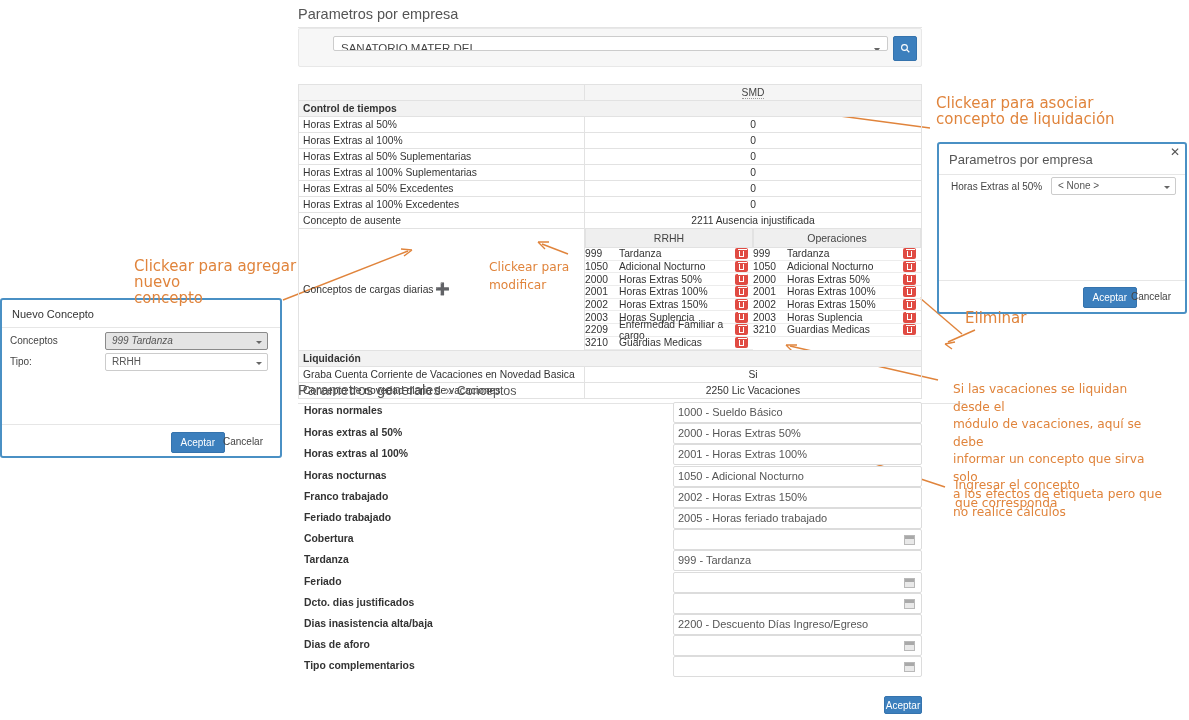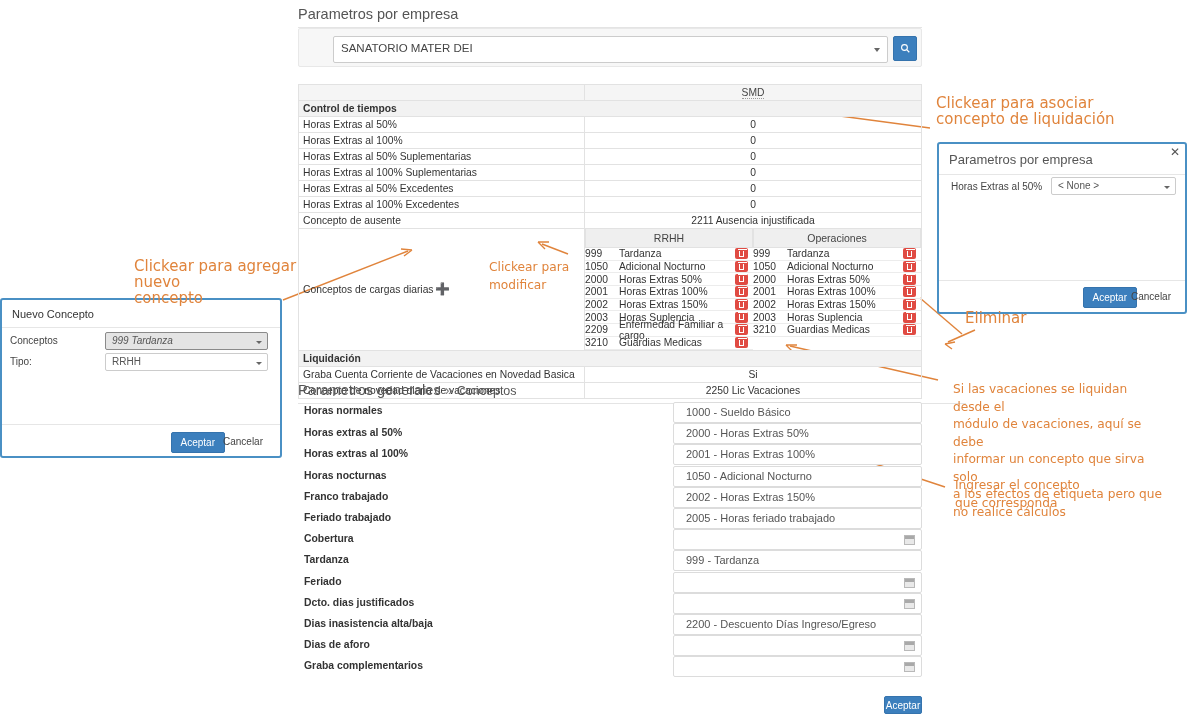--- a/index.html
+++ b/index.html
@@ -19,21 +19,21 @@
   }
   .sec-title .crumb-sep { color: #777; }
   .sec-title .crumb-2 { font-size: 12.5px; color: #555; }
 
   
   #search-panel {
     position: absolute; left: 298px; top: 28px; width: 624px; height: 39px;
     background: #f7f7f7; border: 1px solid #e8e8e8; border-radius: 2px;
   }
   #company-select {
-    position: absolute; left: 34px; top: 7px; width: 555px; height: 27px;
+    position: absolute; left: 34px; top: 7px; width: 555px; height: 15px;
     background: #fff; border: 1px solid #ccc; border-radius: 2px;
     font-size: 11.5px; color: #444; padding: 0 20px 0 7px;
     line-height: 23px; white-space: nowrap; overflow: hidden;
   }
   #company-select .caret {
     position: absolute; right: 7px; top: 11px;
     width: 0; height: 0; border-left: 3.5px solid transparent;
     border-right: 3.5px solid transparent; border-top: 4px solid #666;
   }
   #search-button {
@@ -89,21 +89,21 @@
   #conceptos-title { position: absolute; left: 298px; top: 382px; width: 668px; }
   #conceptos-form { position: absolute; left: 298px; top: 402px; width: 624px; }
   .cf-row { position: relative; height: 21.2px; }
   .cf-label {
     position: absolute; left: 6px; font-size: 10.4px;
     font-weight: bold; color: #333; white-space: nowrap;
   }
   .cf-input {
     position: absolute; left: 375px; width: 249px; height: 21px;
     border: 1px solid #dcdcdc; background: #fff; border-radius: 2px;
-    font-size: 11px; color: #555; padding: 0 24px 0 12px; line-height: 19px;
+    font-size: 11px; color: #555; padding: 0 24px 0 4px; line-height: 19px;
     white-space: nowrap; overflow: hidden;
   }
   .cf-icon {
     position: absolute; right: 6px; top: 5px; width: 11px; height: 10px;
     border: 1px solid #b9b9b9; background: #e9e9e9;
   }
   .cf-icon:before {
     content: ""; position: absolute; left: 0; top: 0; right: 0; height: 3px;
     background: #a9a9a9;
   }
@@ -441,21 +441,21 @@
       </div>
       <div class="cf-row">
         <div class="cf-label" style="top:4px">Dias inasistencia alta/baja</div>
         <div class="cf-input" style="top:0px"><span>2200 - Descuento Días Ingreso/Egreso</span></div>
       </div>
       <div class="cf-row">
         <div class="cf-label" style="top:4px">Dias de aforo</div>
         <div class="cf-input" style="top:0px"><span></span><span class="cf-icon"></span></div>
       </div>
       <div class="cf-row">
-        <div class="cf-label" style="top:4px">Graba complementarios</div>
+        <div class="cf-label" style="top:4px">Tipo complementarios</div>
         <div class="cf-input" style="top:0px"><span></span><span class="cf-icon"></span></div>
       </div>
     </div>
 
   <div id="accept-main">Aceptar</div>
 
   <div class="dlg" id="dlg-nuevo">
     <div class="dlg-head">Nuevo Concepto</div>
     <div class="dlg-label f1">Conceptos</div>
     <div class="dlg-select focused s1">

